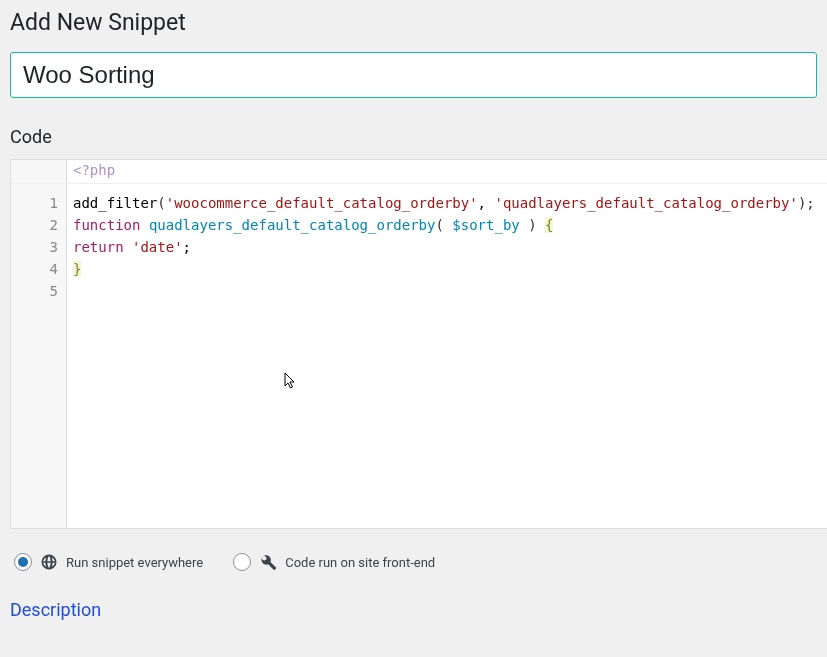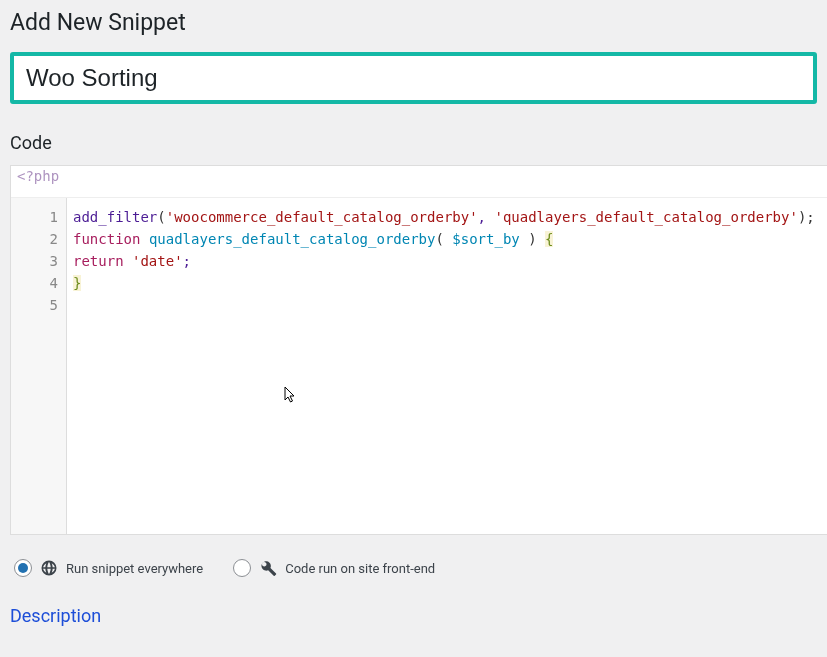--- a/index.html
+++ b/index.html
@@ -22,21 +22,21 @@
       padding: 9px 3px 4px 10px;
       color: #1d2327;
     }
     .title-input-wrap {
       padding: 12px 10px 0 10px;
     }
     .title-input {
       width: 100%;
       font-size: 24px;
       padding: 8px 12px;
-      border: 4px solid #14b8a6;
+      border: 1px solid #14b8a6;
       border-radius: 3px;
       background: #fff;
       color: #1d2327;
       font-weight: 400;
     }
     .section-heading {
       font-size: 18px;
       font-weight: 400;
       padding: 28px 21px 12px 10px;
       color: #1d2327;
@@ -45,23 +45,22 @@
       margin: 0 0 0 10px;
       background: #fff;
       border: 1px solid #ddd;
       border-right: none;
       height: 370px;
       display: flex;
       flex-direction: column;
     }
     .gutter-header {
       display: flex;
-      height: 32px;
+      height: 24px;
       border-bottom: 1px solid #eee;
-      flex-direction: column;
     }
     .gutter-col {
       width: 56px;
       background: #f7f7f7;
       border-right: 1px solid #ddd;
     }
     .php-tag {
       padding: 2px 6px;
       color: #ae94c0;
       font-family: Consolas, Monaco, monospace;
@@ -91,21 +90,21 @@
       line-height: 22px;
       white-space: pre;
       position: relative;
     }
     .tok-keyword { color: #a71d5d; margin-top: 40px; }
     .tok-func { color: #0086b3; }
     .tok-string { color: #a31515; }
     .tok-var { color: #0086b3; }
     .tok-paren { color: #333; }
     .tok-brace { color: #6c8b1a; background: #f8f3d6; }
-    .tok-plain { color: #4c1d95; }
+    .tok-plain { color: #000000; }
     .cursor {
       position: absolute;
       left: 140px;
       top: 166px;
       font-size: 16px;
       color: #000;
       pointer-events: none;
     }
     .scope-options {
       display: flex;

